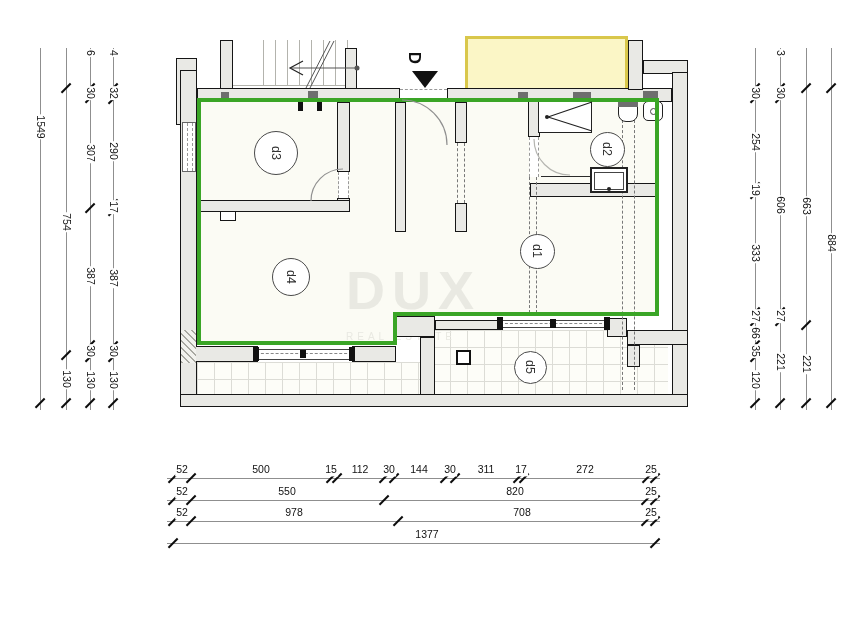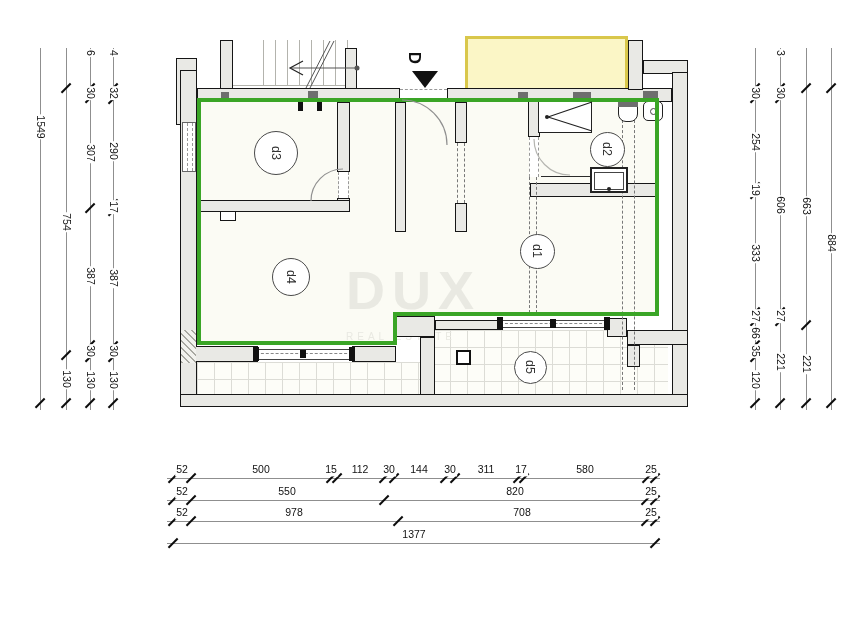--- a/index.html
+++ b/index.html
@@ -276,21 +276,21 @@
       <div class="tick" style="left: 655px; top: 478px;"></div>
       <span class="dlab h" style="left: 182px; top: 476px;">52</span>
       <span class="dlab h" style="left: 261px; top: 476px;">500</span>
       <span class="dlab h" style="left: 331px; top: 476px;">15</span>
       <span class="dlab h" style="left: 360px; top: 476px;">112</span>
       <span class="dlab h" style="left: 389px; top: 476px;">30</span>
       <span class="dlab h" style="left: 419px; top: 476px;">144</span>
       <span class="dlab h" style="left: 450px; top: 476px;">30</span>
       <span class="dlab h" style="left: 486px; top: 476px;">311</span>
       <span class="dlab h" style="left: 521px; top: 476px;">17</span>
-      <span class="dlab h" style="left: 585px; top: 476px;">580</span>
+      <span class="dlab h" style="left: 585px; top: 476px;">272</span>
       <span class="dlab h" style="left: 651px; top: 476px;">25</span>
       <div class="dim-line" style="left: 167px; top: 500px; width: 493px; height: 1px;"></div>
       <div class="tick" style="left: 173px; top: 500px;"></div>
       <div class="tick" style="left: 191px; top: 500px;"></div>
       <div class="tick" style="left: 384px; top: 500px;"></div>
       <div class="tick" style="left: 646px; top: 500px;"></div>
       <div class="tick" style="left: 655px; top: 500px;"></div>
       <span class="dlab h" style="left: 182px; top: 498px;">52</span>
       <span class="dlab h" style="left: 287px; top: 498px;">550</span>
       <span class="dlab h" style="left: 515px; top: 498px;">820</span>
@@ -301,21 +301,21 @@
       <div class="tick" style="left: 398px; top: 521px;"></div>
       <div class="tick" style="left: 646px; top: 521px;"></div>
       <div class="tick" style="left: 655px; top: 521px;"></div>
       <span class="dlab h" style="left: 182px; top: 519px;">52</span>
       <span class="dlab h" style="left: 294px; top: 519px;">978</span>
       <span class="dlab h" style="left: 522px; top: 519px;">708</span>
       <span class="dlab h" style="left: 651px; top: 519px;">25</span>
       <div class="dim-line" style="left: 167px; top: 543px; width: 493px; height: 1px;"></div>
       <div class="tick" style="left: 173px; top: 543px;"></div>
       <div class="tick" style="left: 655px; top: 543px;"></div>
-      <span class="dlab h" style="left: 414px; top: 541px;">1377</span>
+      <span class="dlab h" style="left: 427px; top: 541px;">1377</span>
     </div>
   <div id="rooms">
       <div class="room-badge" style="left: 254px; top: 131px; width: 42px; height: 42px;">
         <span>d3</span>
       </div>
       <div class="room-badge" style="left: 589.5px; top: 131.5px; width: 33px; height: 33px;">
         <span>d2</span>
       </div>
       <div class="room-badge" style="left: 519.5px; top: 233.5px; width: 33px; height: 33px;">
         <span>d1</span>

